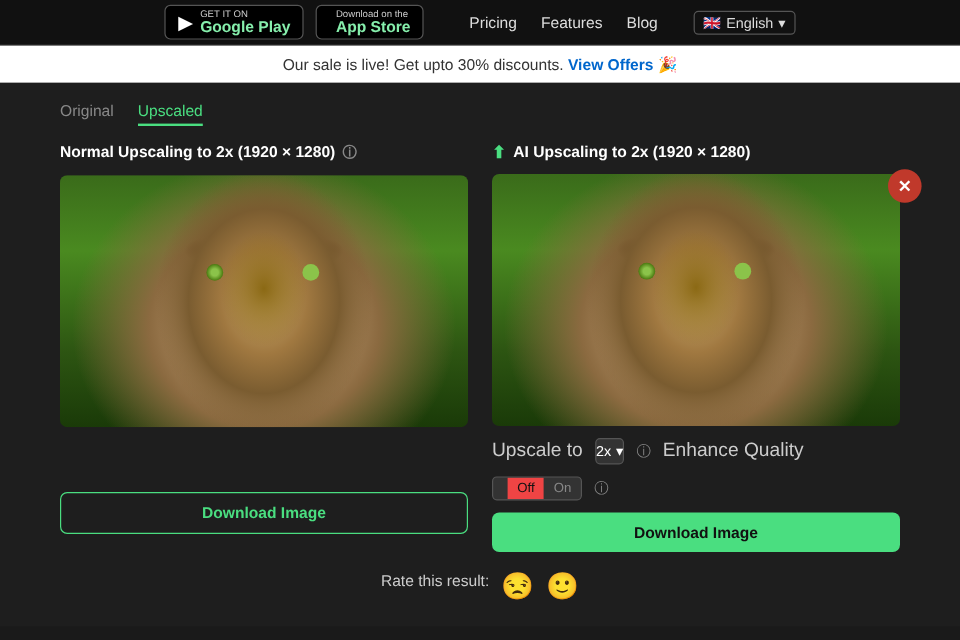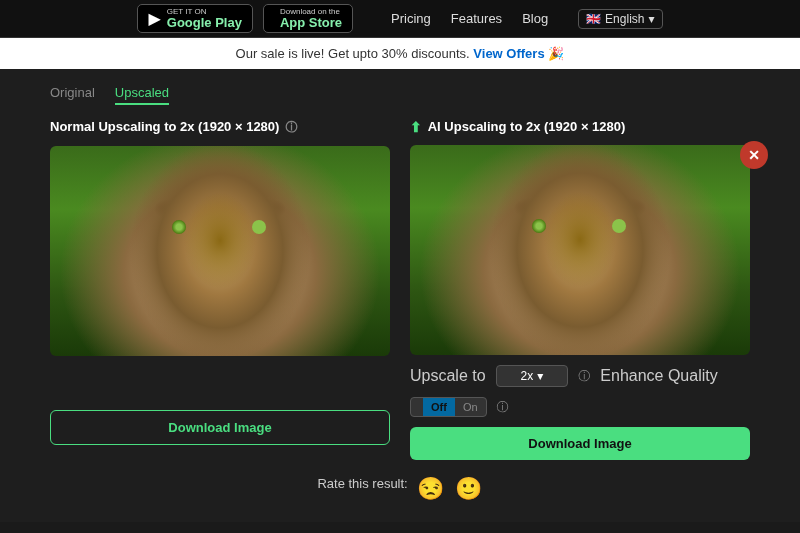--- a/index.html
+++ b/index.html
@@ -191,43 +191,43 @@
     .control-label {
       font-size: 16px;
       color: #ccc;
     }
     .select-box {
       background: #333;
       border: 1px solid #555;
       border-radius: 4px;
       color: #fff;
       font-size: 12px;
-      padding: 3px 24px;
+      padding: 3px 0;
       cursor: pointer;
       display: flex;
       align-items: center;
       gap: 4px;
     }
     .toggle-group {
       display: flex;
       background: #333;
       border-radius: 4px;
       overflow: hidden;
       border: 1px solid #555;
     }
     .toggle-btn {
       padding: 3px 8px;
       font-size: 11px;
       cursor: pointer;
       color: #888;
     }
     .toggle-btn.active-green {
-      background: #0369a1;
+      background: #ef4444;
       color: #111;
-      font-weight: 700;
+      font-weight: 400;
       margin-left: 12px;
     }
 
     .download-btn {
       display: block;
       width: 100%;
       padding: 9px;
       border-radius: 6px;
       font-size: 13px;
       font-weight: 600;

